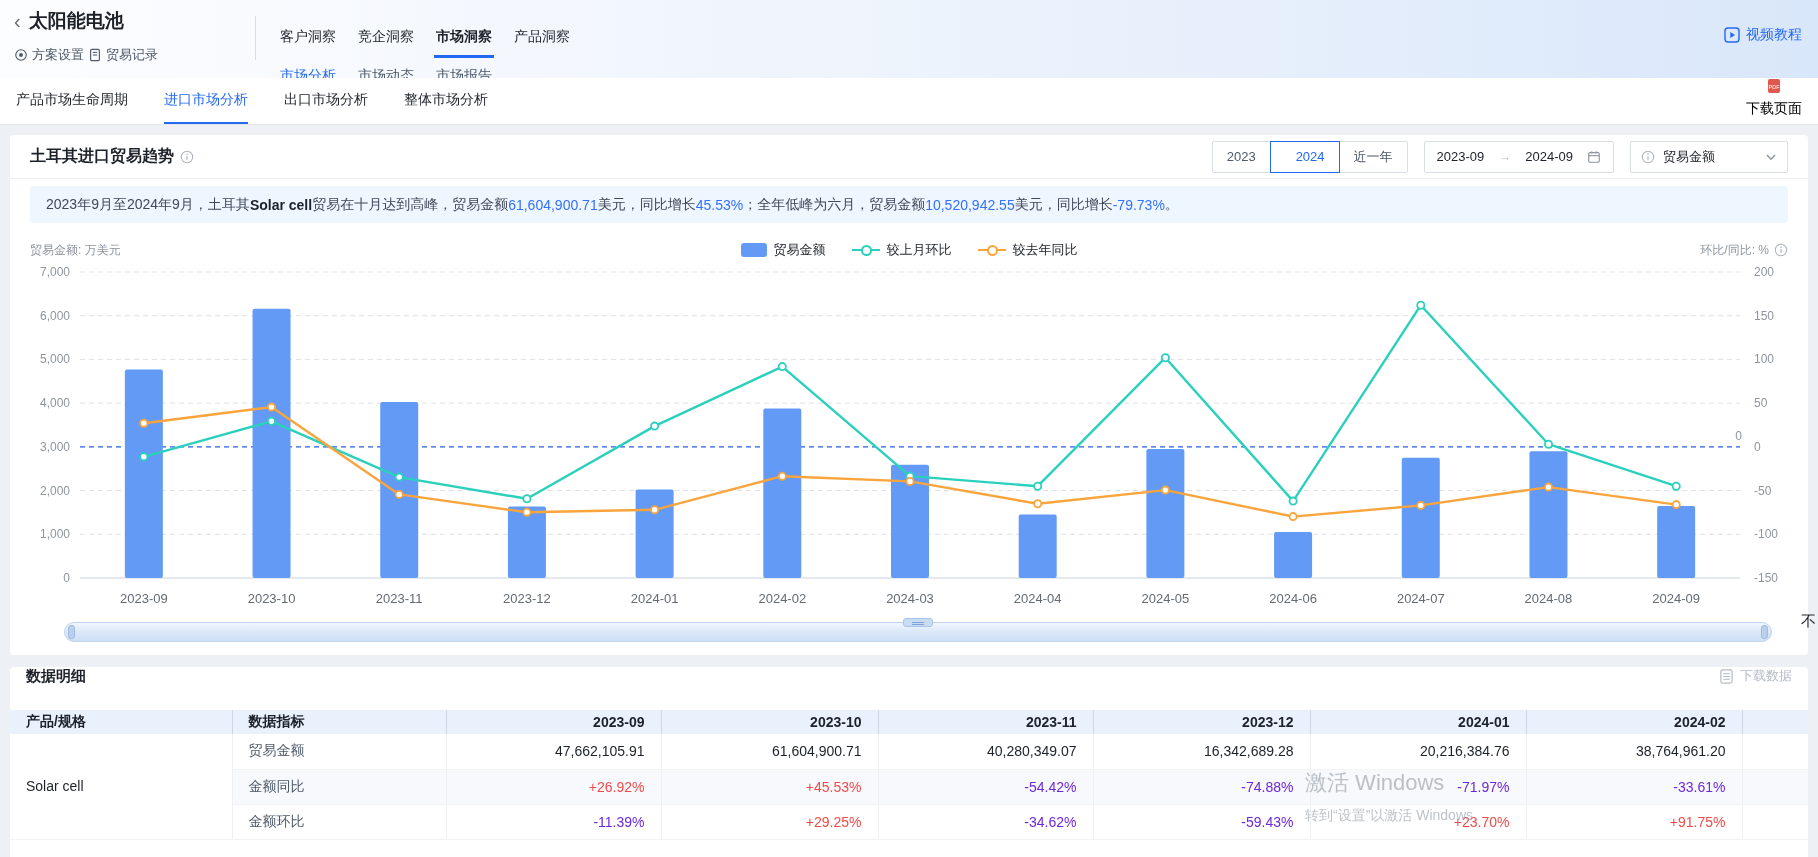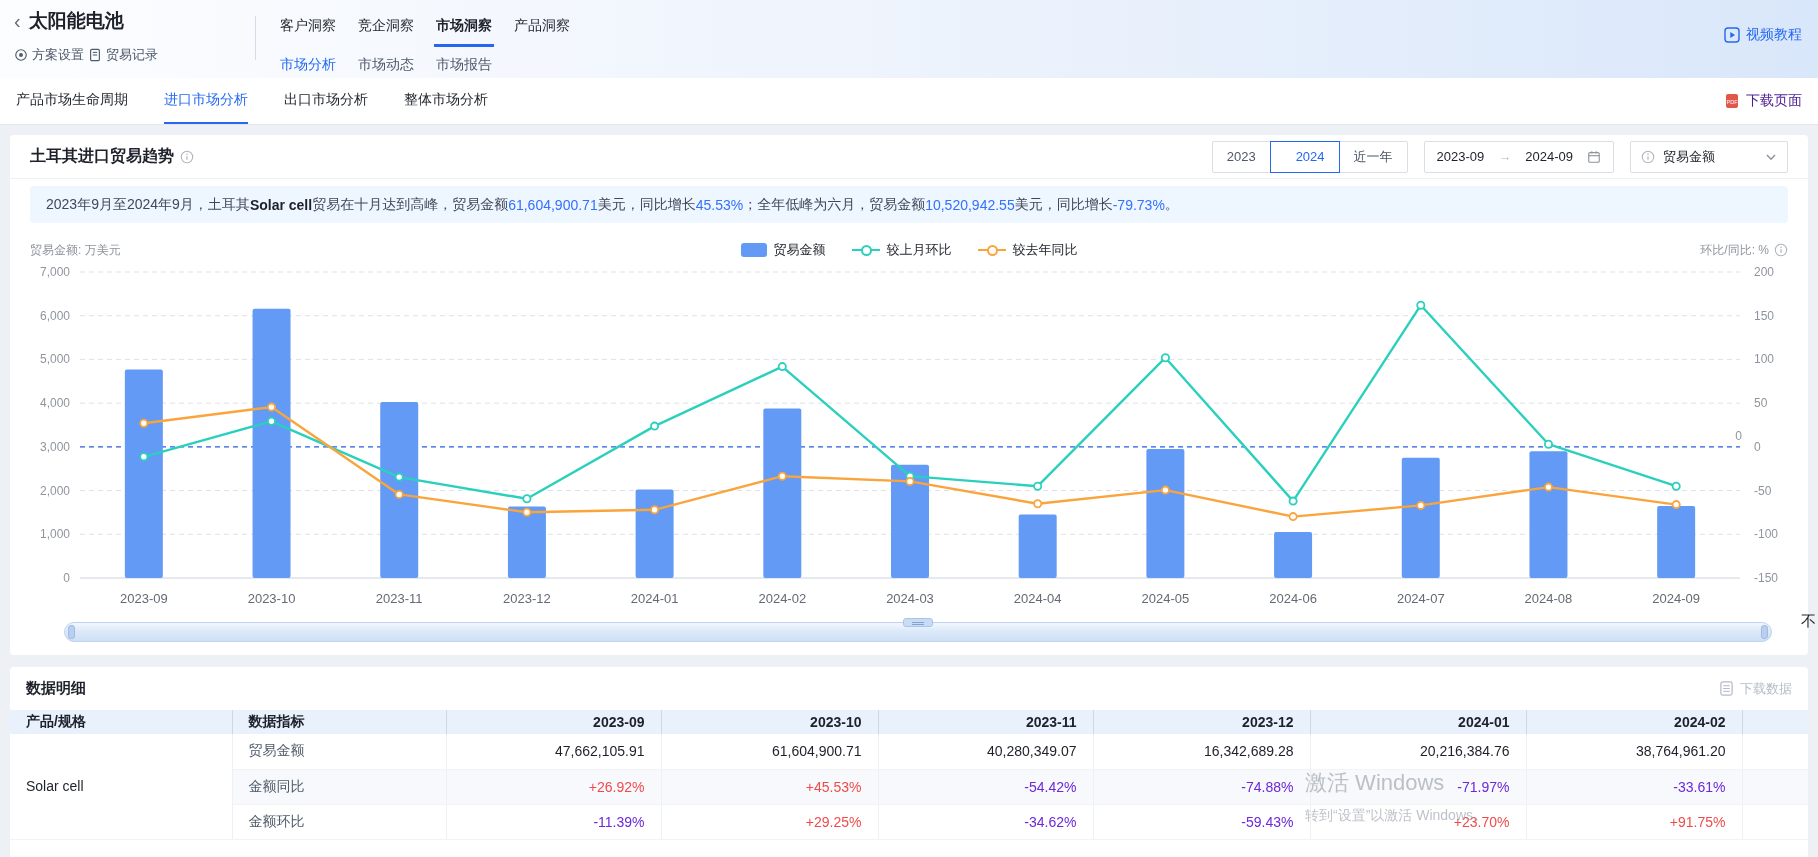--- a/index.html
+++ b/index.html
@@ -10,39 +10,39 @@
   .topbar { position:absolute; left:0; top:0; width:1818px; height:78px;
     background:linear-gradient(90deg,#fcfdff 0%,#ecf2fc 55%,#d9e7fa 100%); }
   .tb-left { position:absolute; left:14px; top:8px; }
   .tb-title-row { display:flex; align-items:center; gap:8px; }
   .back-ico { font-size:20px; color:#646a73; line-height:1; cursor:pointer; }
   .tb-title { font-size:19px; font-weight:bold; color:#1d2129; }
   .tb-links { display:flex; gap:4px; margin-top:12px; font-size:13px; color:#4e5969; }
   .tb-link { display:flex; align-items:center; gap:4px; cursor:pointer; }
   .tb-link svg { width:14px; height:14px; }
   .tb-divider { position:absolute; left:255px; top:16px; width:1px; height:44px; background:#d4dce8; }
-  .tb-tabs { position:absolute; left:278px; top:9px; }
+  .tb-tabs { position:absolute; left:278px; top:20px; }
   .tabs-row { display:flex; gap:18px; font-size:14px; color:#1d2129; }
   .tab { padding:8px 2px 9px; cursor:pointer; }
   .tab.active { font-weight:bold; border-bottom:3px solid #2468f2; }
   .subtabs-row { display:flex; gap:18px; font-size:14px; color:#4e5969; margin-top:3px; }
   .subtab { padding:6px 2px 8px; cursor:pointer; }
   .subtab.active { color:#2468f2; border-bottom:2px solid #2468f2; }
   .tb-right { position:absolute; right:16px; top:26px; display:flex; align-items:center; gap:6px;
     color:#2468f2; font-size:14px; cursor:pointer;justify-content:space-between; }
   .tb-right svg { width:16px; height:16px; }
 
   
   .subnav { position:absolute; left:0; top:78px; width:1818px; height:47px; background:#fff;
     border-bottom:1px solid #e5e6eb; display:flex; align-items:stretch; padding:0 16px; }
   .nav-item { display:flex; align-items:center; font-size:14px; color:#1d2129;
     margin-right:36px; cursor:pointer; border-bottom:2px solid transparent; }
   .nav-item.active { color:#2468f2; border-bottom-color:#2468f2; }
   .nav-download { margin-left:auto; display:flex; align-items:center; gap:6px;
-    color:#4c1d95; font-size:14px; cursor:pointer; }
+    color:#000000; font-size:14px; cursor:pointer;flex-direction:column; }
   .nav-download svg { width:16px; height:16px; }
 
   
   .card { position:absolute; background:#fff; border-radius:4px; }
   .chart-card { left:10px; top:135px; width:1798px; height:520px; }
   .cc-head { height:44px; display:flex; align-items:center; padding:0 20px;
     border-bottom:1px solid #f0f0f0; }
   .cc-title { font-size:16px; font-weight:bold; color:#1d2129; display:flex; align-items:center; gap:6px; }
   .info-ico { width:14px; height:14px; color:#aeb4bd; }
   .cc-controls { margin-left:auto; display:flex; align-items:flex-end; gap:16px; }
@@ -88,21 +88,21 @@
     background:#cadcf3; border:1px solid #a9c4e8; border-radius:3px; }
   .dz-grip::before { content:""; position:absolute; left:8px; right:8px; top:3px; height:1px; background:#7fa3d6; box-shadow:0 2px 0 #7fa3d6; }
   .dz-handle { position:absolute; top:2px; width:7px; height:14px; border-radius:3px;
     background:#b9cfec; border:1px solid #9dbbe4; }
   .dz-handle.l { left:3px; } .dz-handle.r { right:3px; }
 
   .float-text { position:absolute; right:2px; top:612px; font-size:15px; color:#1d2129; cursor:pointer; }
 
   
   .table-card { left:10px; top:667px; width:1798px; height:230px; }
-  .tc-head { height:43px; display:flex; align-items:center; padding:0 16px; }
+  .tc-head { height:43px; display:flex; align-items:flex-start; padding:0 16px; }
   .tc-title { font-size:15px; font-weight:bold; color:#1d2129; }
   .tc-download { margin-left:auto; display:flex; align-items:center; gap:6px; font-size:13px;
     color:#b4bbc7; cursor:pointer; }
   .tc-download svg { width:15px; height:15px; }
   table.dt { width:1798px; border-collapse:collapse; table-layout:fixed; }
   .dt th { height:24px; background:#e9f1fd; font-size:14px; color:#1d2129; font-weight:bold;
     border-right:1px solid #cdd7e6; padding:0 16px; }
   .dt th:last-child { border-right:none; }
   .dt th.l { text-align:left; } .dt th.r { text-align:right; }
   .dt td { height:35px; font-size:14px; padding:0 16px; border-right:1px solid #eef0f3;

